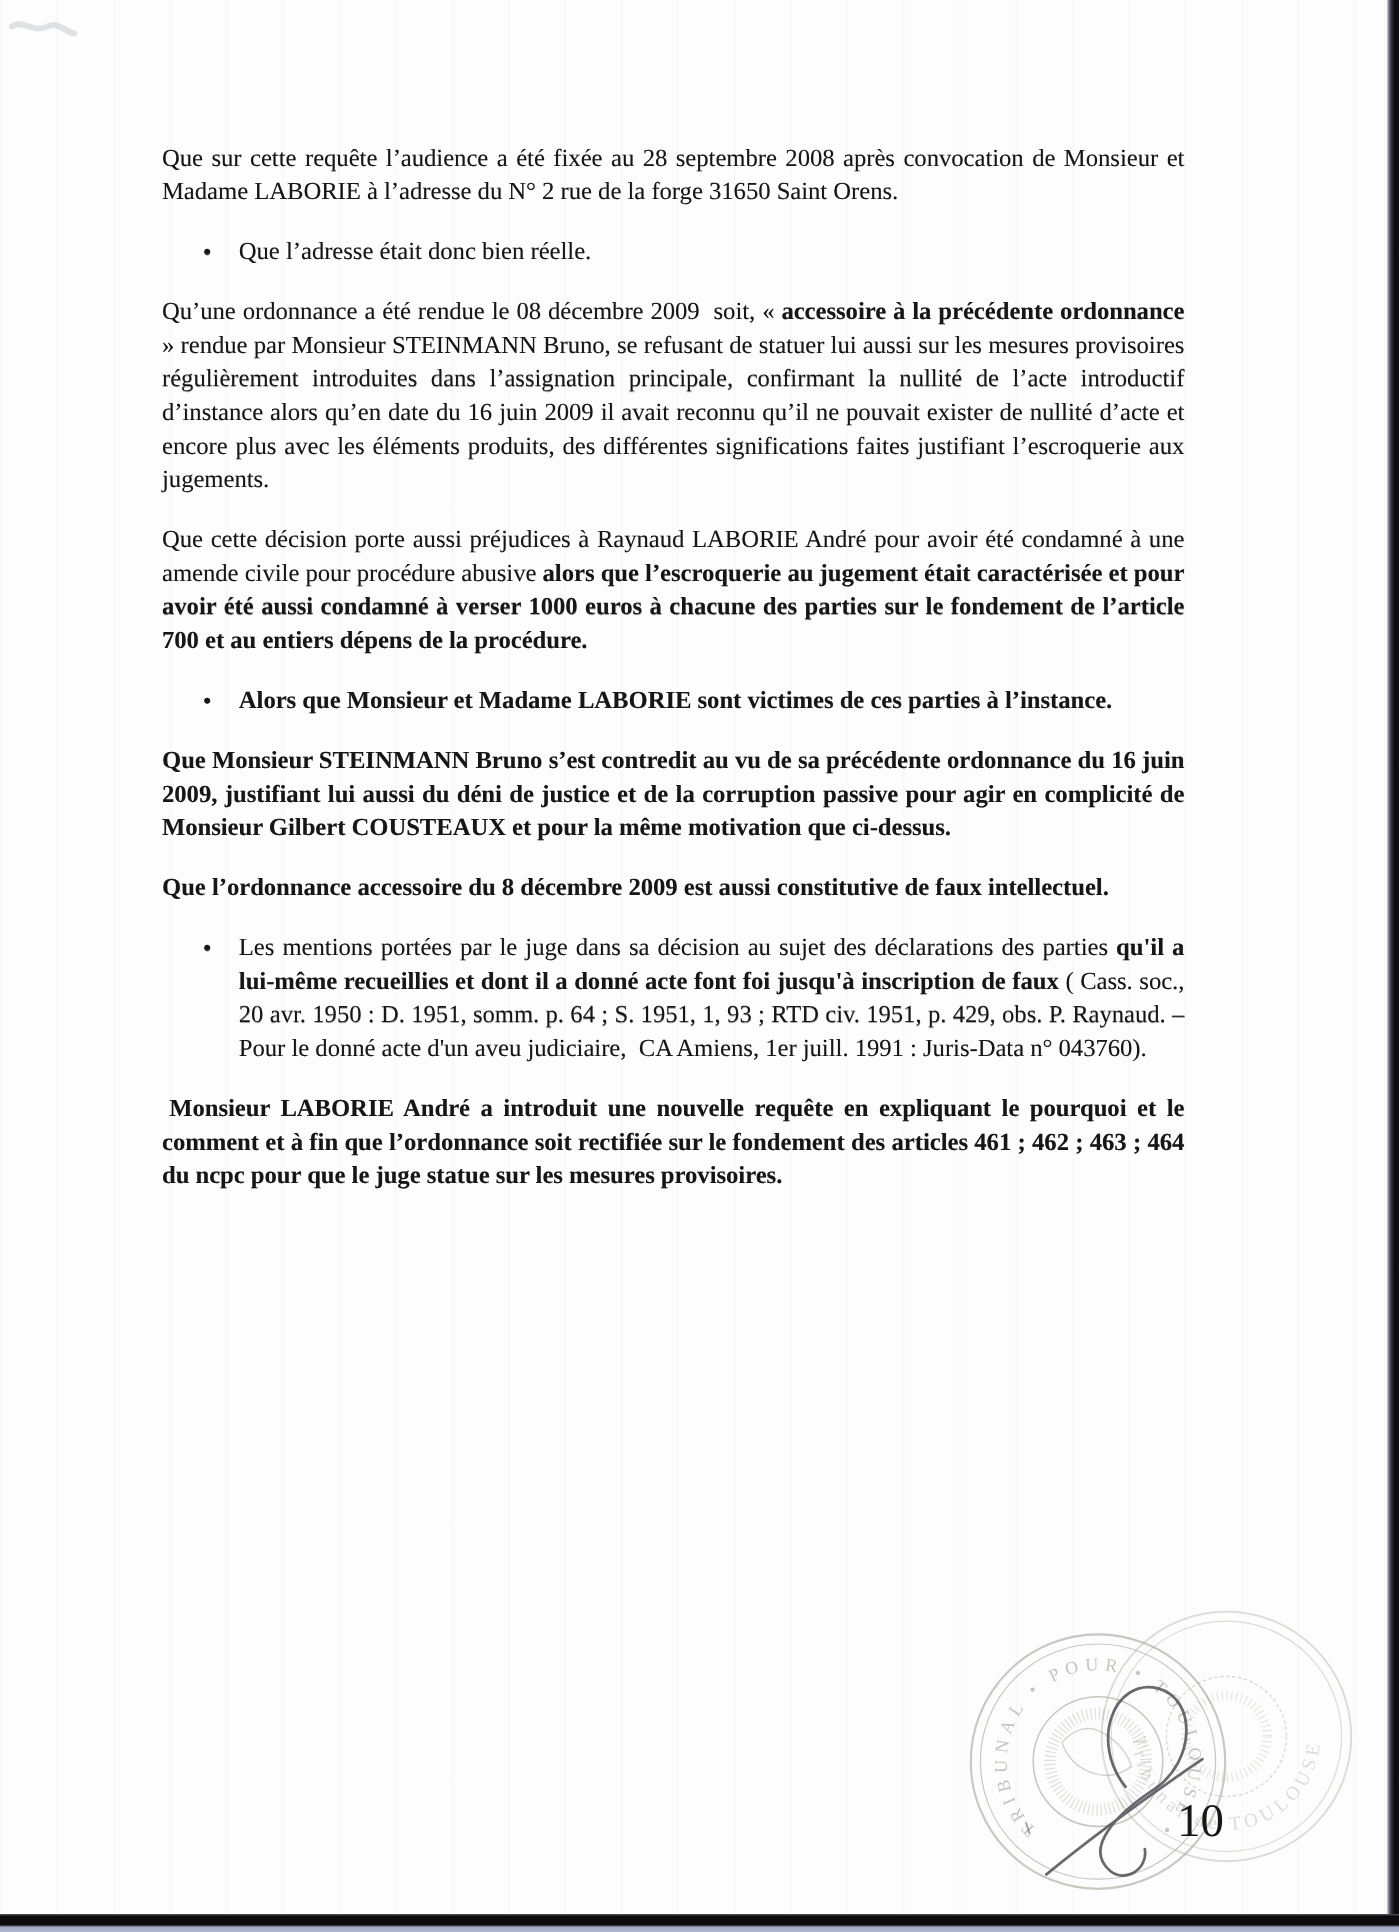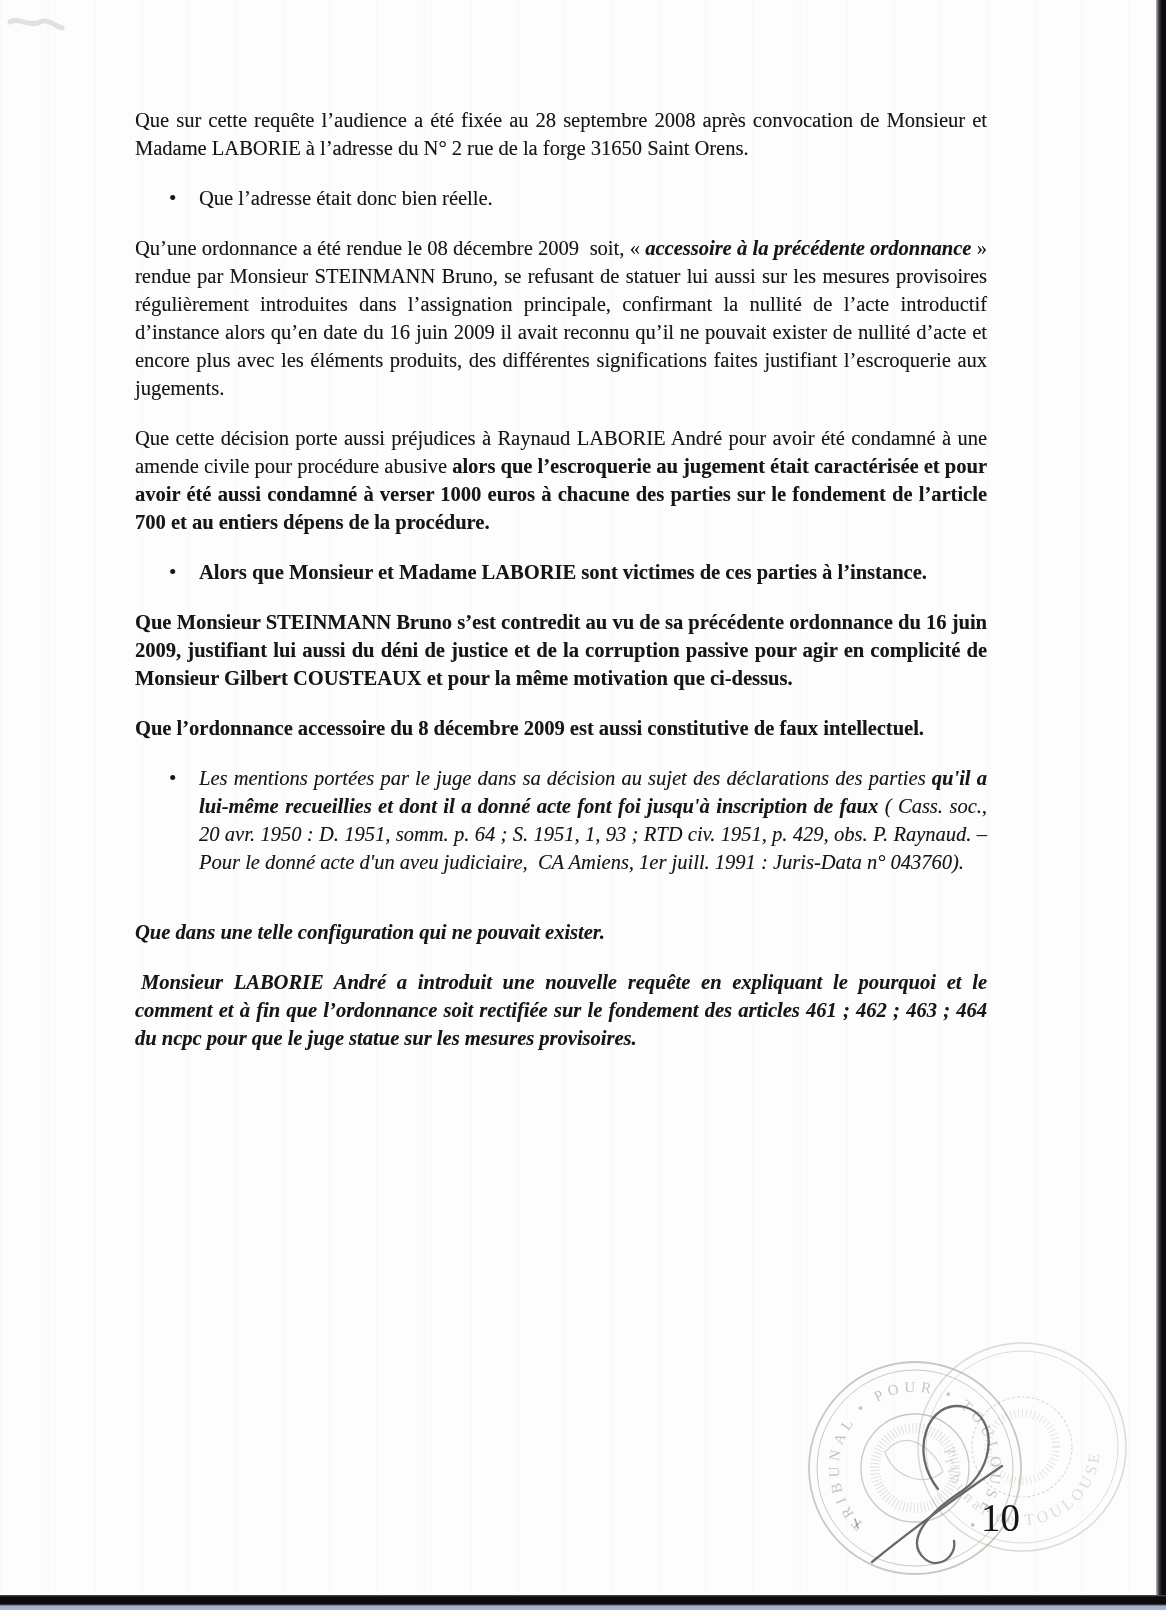--- a/index.html
+++ b/index.html
@@ -9,23 +9,23 @@
       repeating-linear-gradient(90deg, rgba(185,190,205,0.05) 0 2px, rgba(0,0,0,0) 2px 47px),
       #fdfdfd;
     font-family:"Liberation Serif","DejaVu Serif",serif;
     color:var(--ink,#161616);
   }
   .content{
     position:absolute;left:135px;top:106px;width:852px;
     font-size:20.5px;line-height:28px;
     text-shadow:0.2px 0.2px 0.35px rgba(25,25,25,0.38);
   }
-  .para{margin:0 0 22px;text-align:justify;}
+  .para{margin:12px 0 22px;text-align:justify;}
   .b{font-weight:bold;}
-  .i{font-style:italic;}
+  .i{}
   .gap-top{margin-top:42px;}
   .indent{text-indent:6px;}
   .bullet{display:flex;margin:14px 0 22px;}
   .bullet .dot{flex:none;width:30px;margin-left:34px;font-size:21px;}
   .bullet .para{flex:1;margin:0;}
   .pagenum{
     position:absolute;left:981px;top:1502px;font-size:39px;line-height:32px;
     color:var(--ink,#161616);
   }
   .seals{position:absolute;left:760px;top:1265px;width:420px;height:360px;pointer-events:none;}
@@ -60,21 +60,20 @@
       <div class="bullet">
         <span class="dot">•</span>
         <p class="para"><span class="b">Alors que Monsieur et Madame LABORIE sont victimes de ces parties à l’instance.</span></p>
       </div>
       <p class="para"><span class="b">Que Monsieur STEINMANN Bruno s’est contredit au vu de sa précédente ordonnance du 16 juin 2009, justifiant lui aussi du déni de justice et de la corruption passive pour agir en complicité de Monsieur Gilbert COUSTEAUX et pour la même motivation que ci-dessus.</span></p>
       <p class="para"><span class="b">Que l’ordonnance accessoire du 8 décembre 2009 est aussi constitutive de faux intellectuel.</span></p>
       <div class="bullet">
         <span class="dot">•</span>
         <p class="para"><span class="i">Les mentions portées par le juge dans sa décision au sujet des déclarations des parties </span><span class="b i">qu'il a lui-même recueillies et dont il a donné acte font foi jusqu'à inscription de faux</span><span class="i"> ( Cass. soc., 20 avr. 1950 : D. 1951, somm. p. 64 ; S. 1951, 1, 93 ; RTD civ. 1951, p. 429, obs. P. Raynaud. – Pour le donné acte d'un aveu judiciaire,&nbsp; CA Amiens, 1er juill. 1991 : Juris-Data n° 043760).</span></p>
       </div>
-      <p class="para gap-top"><span class="b i">Que dans une telle configuration qui ne pouvait exister.</span></p>
       <p class="para indent"><span class="b i">Monsieur LABORIE André a introduit une nouvelle requête en expliquant le pourquoi et le comment et à fin que l’ordonnance soit rectifiée sur le fondement des articles 461 ; 462 ; 463 ; 464 du ncpc pour que le juge statue sur les mesures provisoires.</span></p>
     </main>
 
   <svg class="seals" viewBox="760 1265 420 360">
 
     <g stroke="#b8b2a5" fill="none" opacity="0.45">
       <circle cx="1022" cy="1447" r="104" stroke-width="1.6"></circle>
       <circle cx="1022" cy="1447" r="96" stroke-width="1"></circle>
       <circle cx="1022" cy="1447" r="50" stroke-width="1.2" stroke-dasharray="3 2"></circle>
       <circle cx="1022" cy="1447" r="34" stroke-width="8" stroke-dasharray="1 3" opacity="0.7"></circle>

